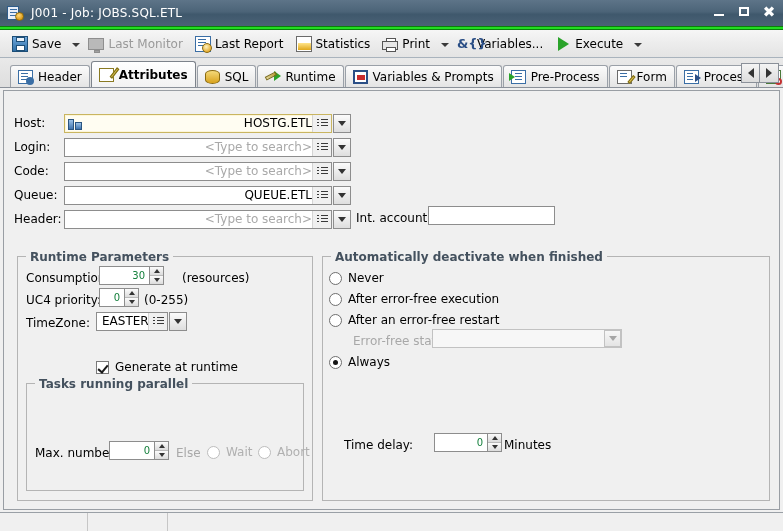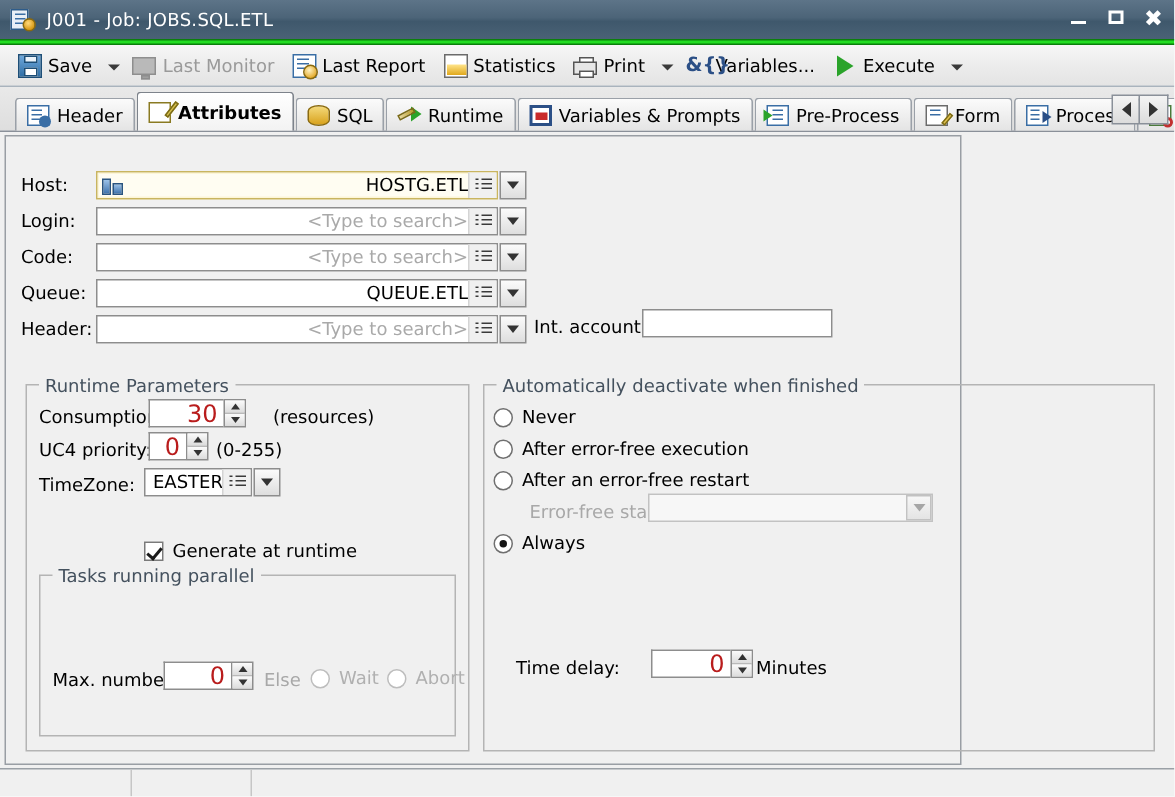--- a/index.html
+++ b/index.html
@@ -285,21 +285,21 @@
     cursor:default;
   }
   .tscroll-btn + .tscroll-btn { border-left:none; }
   .arr-l { width:0;height:0;border-top:5px solid transparent;border-bottom:5px solid transparent;border-right:6px solid #333; }
   .arr-r { width:0;height:0;border-top:5px solid transparent;border-bottom:5px solid transparent;border-left:6px solid #333; }
 
   
   .content {
     position: absolute;
     left: 3px; top: 90px;
-    width: 638px; height: 420px;
+    width: 777px; height: 420px;
     background: #f0f0f0;
     border: 1px solid #999ea4;
     box-sizing: border-box;
   }
 
   
   .frow {
     position: absolute;
     display: flex;
     align-items: center;
@@ -395,41 +395,41 @@
     border: 1px solid #b4b4b4;
     box-sizing: border-box;
     background: transparent;
   }
   .gb-title {
     position: absolute;
     top: -7px; left: 8px;
     background: #f0f0f0;
     padding: 0 4px;
     font-size: 12px;
-    font-weight: normal;
+    font-weight: bold;
     color: #44515e;
     white-space: nowrap;
   }
 
   
   .spin {
     display: flex;
     align-items: stretch;
     height: 19px;
   }
   .spin-input {
     background:#ffffff;
     border:1px solid #8d8d8d;
     border-right:none;
     box-sizing:border-box;
     text-align:right;
     padding-right:4px;
-    font-size:16px;
+    font-size:10px;
     line-height:17px;
-    color:#b91c1c;
+    color:#15803d;
   }
   .spin-btns {
     width:15px;
     display:flex; flex-direction:column;
     border:1px solid #8d8d8d;
     box-sizing:border-box;
   }
   .spin-up, .spin-dn {
     flex:1 1 50%;
     background: linear-gradient(180deg,#fbfbfb,#dcdcdc);

